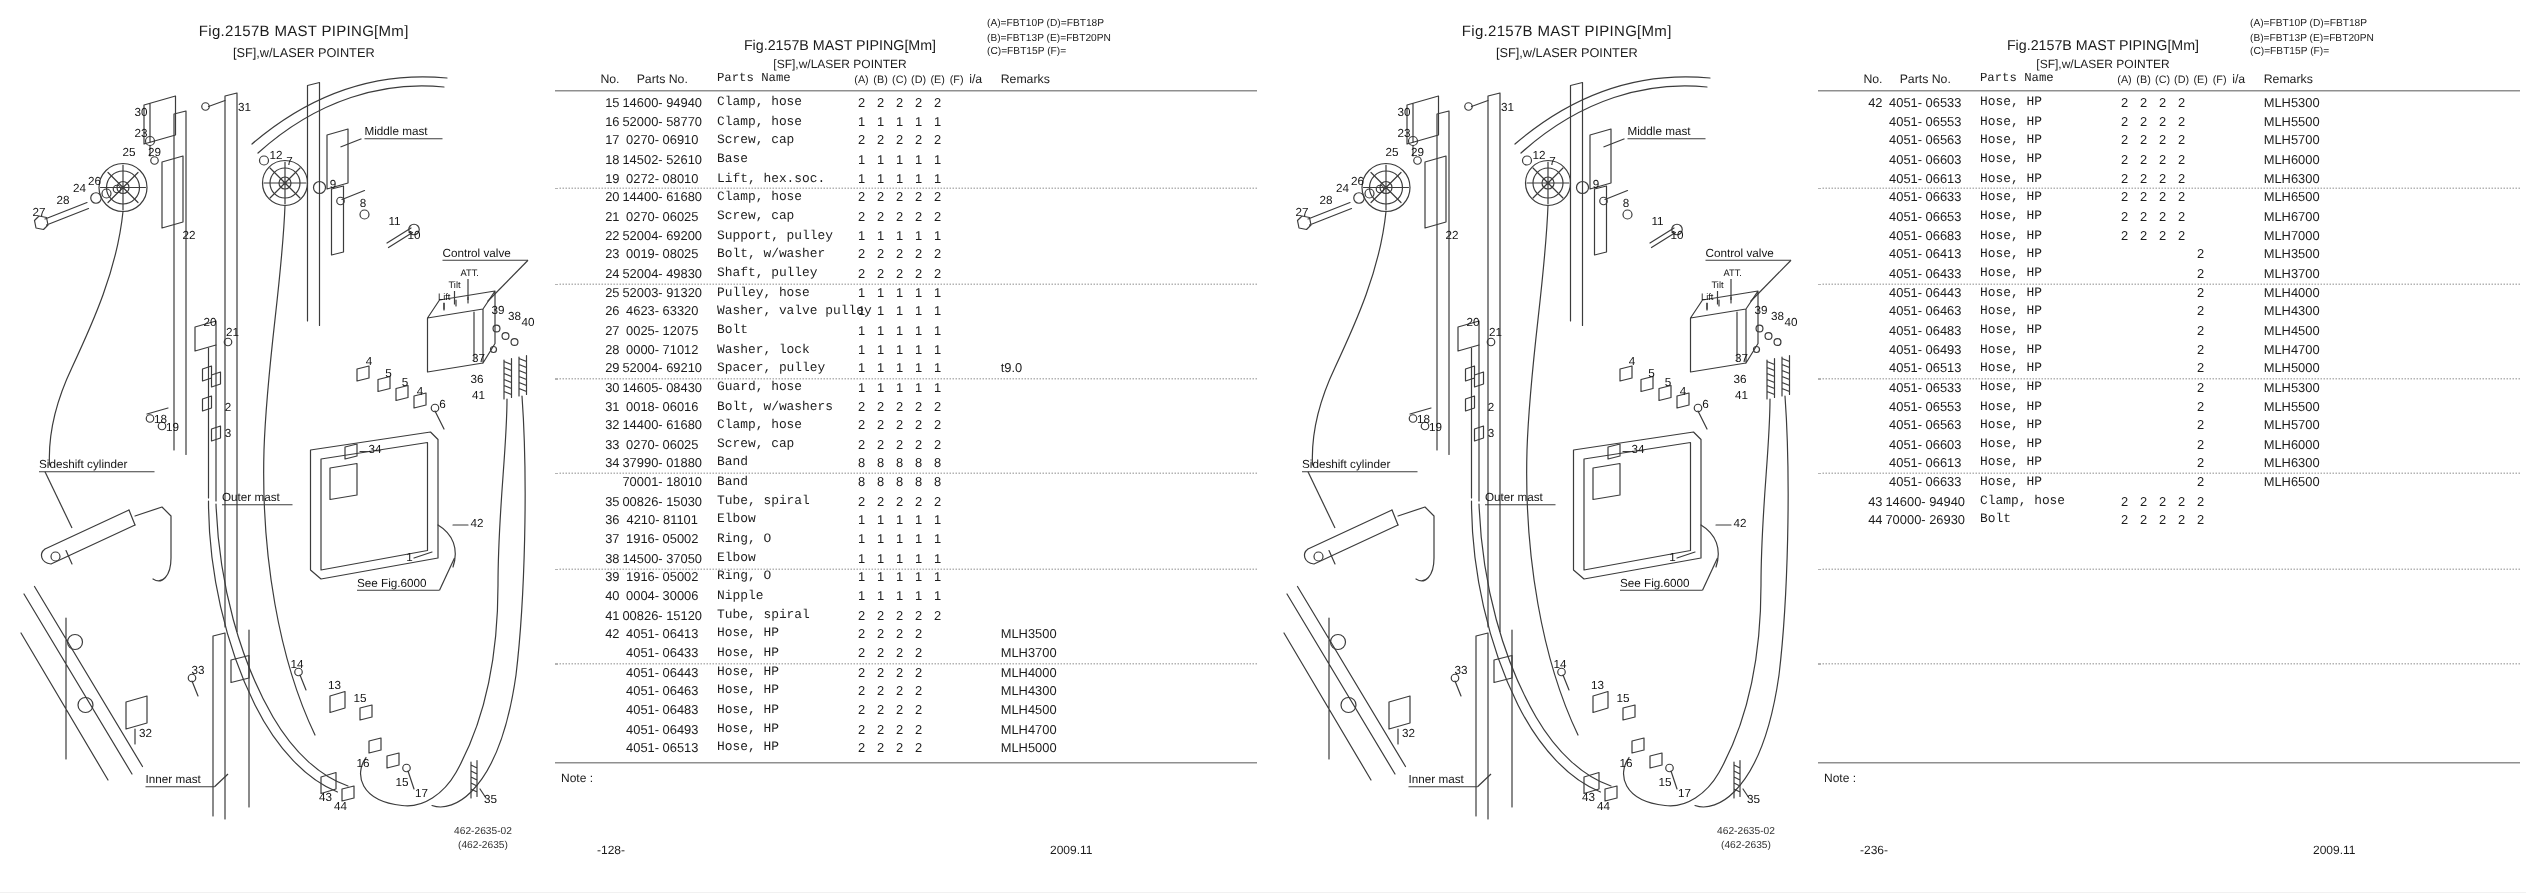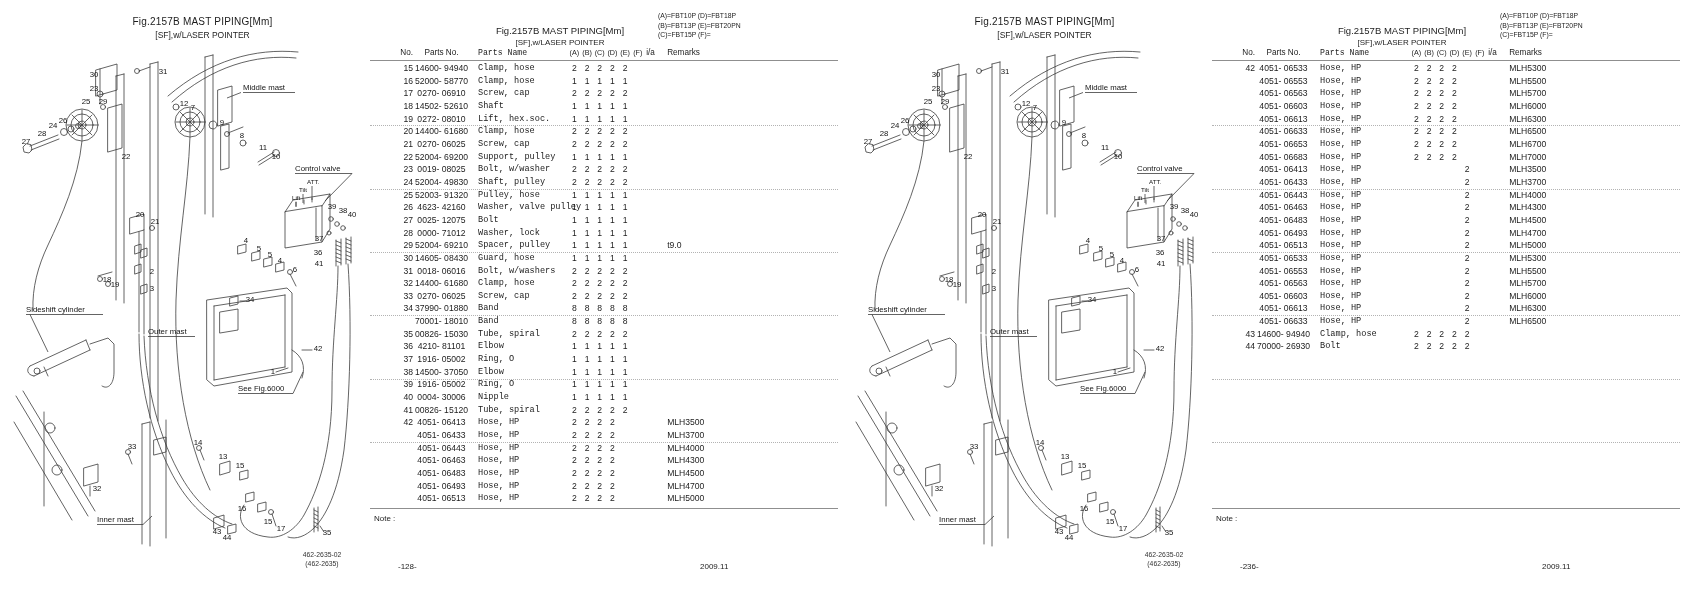--- a/index.html
+++ b/index.html
@@ -286,21 +286,21 @@
           <span class="c c-q">2</span>
           <span class="c c-q">2</span>
           <span class="c c-q">2</span>
           <span class="c c-q"></span>
           <span class="c c-ia"></span>
           <span class="c c-rem"></span>
         </div>
         <div class="trow">
           <span class="c c-no">18</span>
           <span class="c c-pn">14502- 52610</span>
-          <span class="c c-name">Shaft</span>
+          <span class="c c-name">Base</span>
           <span class="c c-q">1</span>
           <span class="c c-q">1</span>
           <span class="c c-q">1</span>
           <span class="c c-q">1</span>
           <span class="c c-q">1</span>
           <span class="c c-q"></span>
           <span class="c c-ia"></span>
           <span class="c c-rem"></span>
         </div>
         <div class="trow">
@@ -389,21 +389,21 @@
           <span class="c c-q">1</span>
           <span class="c c-q">1</span>
           <span class="c c-q">1</span>
           <span class="c c-q">1</span>
           <span class="c c-q"></span>
           <span class="c c-ia"></span>
           <span class="c c-rem"></span>
         </div>
         <div class="trow">
           <span class="c c-no">26</span>
-          <span class="c c-pn">4623- 42160</span>
+          <span class="c c-pn">4623- 63320</span>
           <span class="c c-name">Washer, valve pulley</span>
           <span class="c c-q">1</span>
           <span class="c c-q">1</span>
           <span class="c c-q">1</span>
           <span class="c c-q">1</span>
           <span class="c c-q">1</span>
           <span class="c c-q"></span>
           <span class="c c-ia"></span>
           <span class="c c-rem"></span>
         </div>

